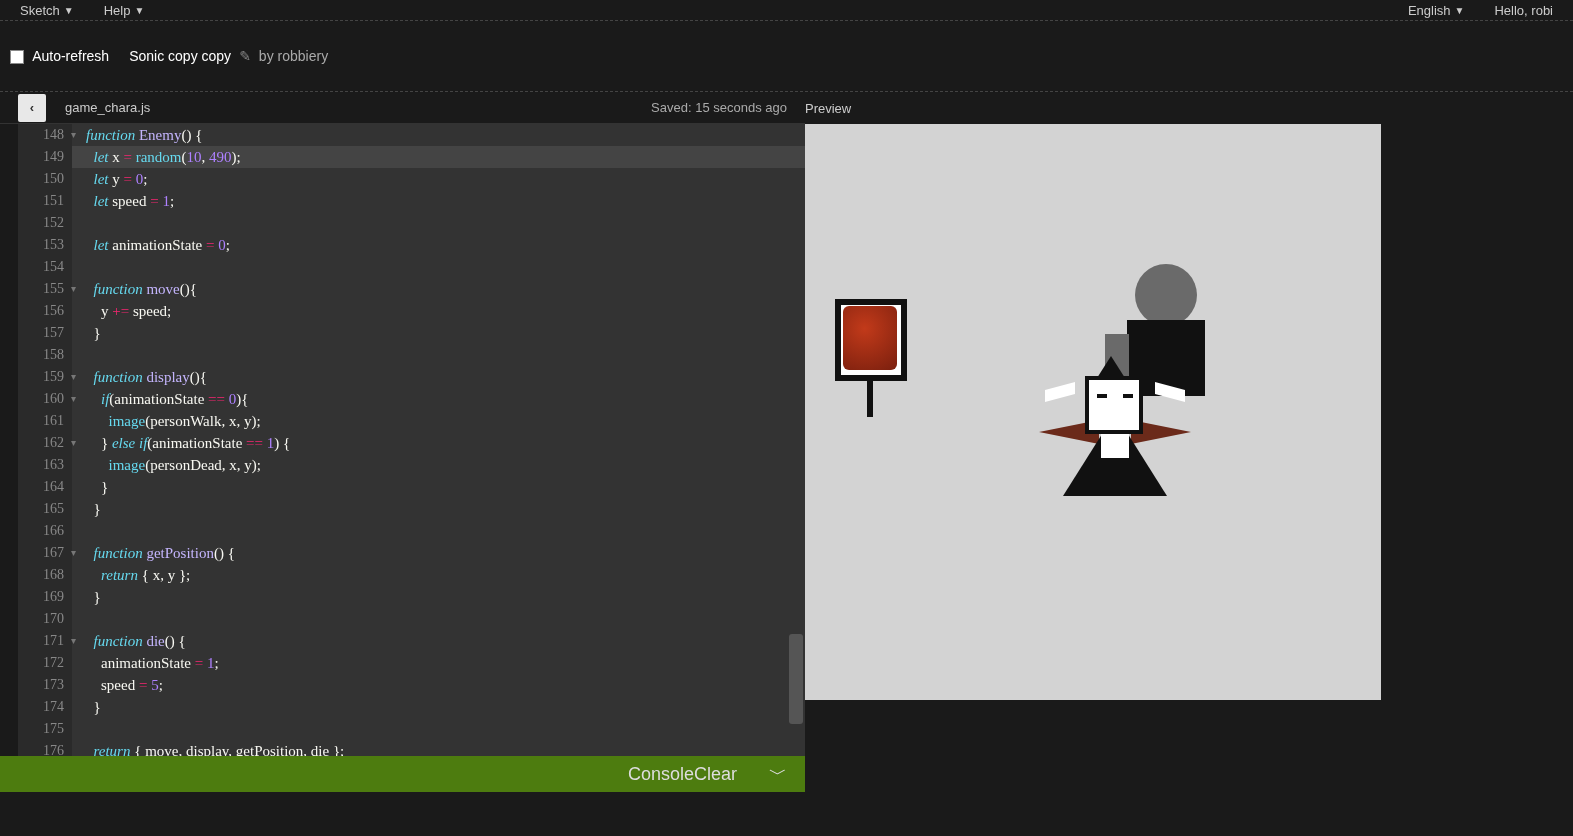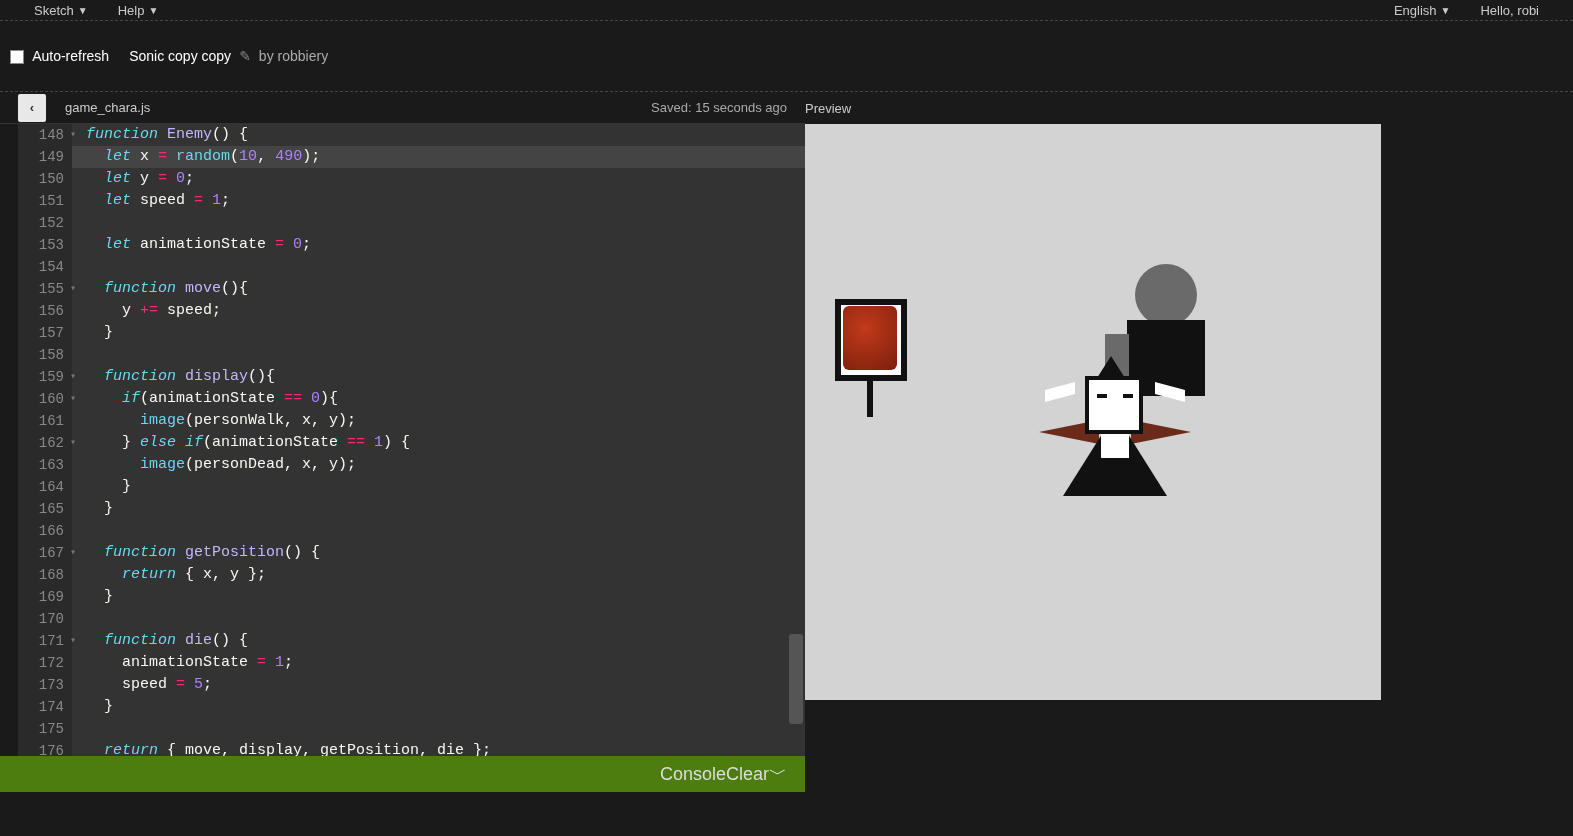--- a/index.html
+++ b/index.html
@@ -8,21 +8,21 @@
   height: 836px;
   background: #1a1a1a;
   font-family: -apple-system, BlinkMacSystemFont, "Segoe UI", sans-serif;
   color: #fff;
   overflow: hidden;
 }
 .topbar {
   height: 20px;
   display: flex;
   justify-content: space-between;
-  padding: 0 34px;
+  padding: 0 20px;
   align-items: center;
   font-size: 13px;
   color: #ccc;
 }
 .menu-group { display: flex; gap: 30px; }
 .menu-item { cursor: pointer; display: flex; align-items: center; gap: 4px; }
 .dashed-divider {
   border-bottom: 1px dashed #444;
   width: 100%;
 }
@@ -76,21 +76,21 @@
   margin-left: 18px;
   border-radius: 2px;
   font-weight: bold;
 }
 .filename { margin-left: 19px; color: #ccc; }
 .saved-status { margin-left: auto; margin-right: 18px; color: #aaa; }
 .code-area {
   flex: 1;
   display: flex;
   background: #333;
-  font-family: Liberation Mono, monospace;
+  font-family: Liberation Serif, serif;
   font-size: 15px;
   overflow: hidden;
   position: relative;
 }
 .gutter {
   width: 72px;
   background: #2a2a2a;
   color: #888;
   text-align: right;
   padding: 0 8px 0 0;
@@ -144,21 +144,21 @@
 .console-bar {
   height: 36px;
   background: #4d7c0f;
   display: flex;
   align-items: center;
   justify-content: flex-end;
   padding: 0 18px;
   color: #ddd;
   font-size: 18px;
 }
-.console-actions { display: flex; gap: 0; align-items: center; }
+.console-actions { display: flex; gap: 32px; align-items: center; }
 .preview-pane {
   flex: 1;
   display: flex;
   flex-direction: column;
   padding-left: 0;
 }
 .preview-header {
   height: 32px;
   display: flex;
   align-items: center;

